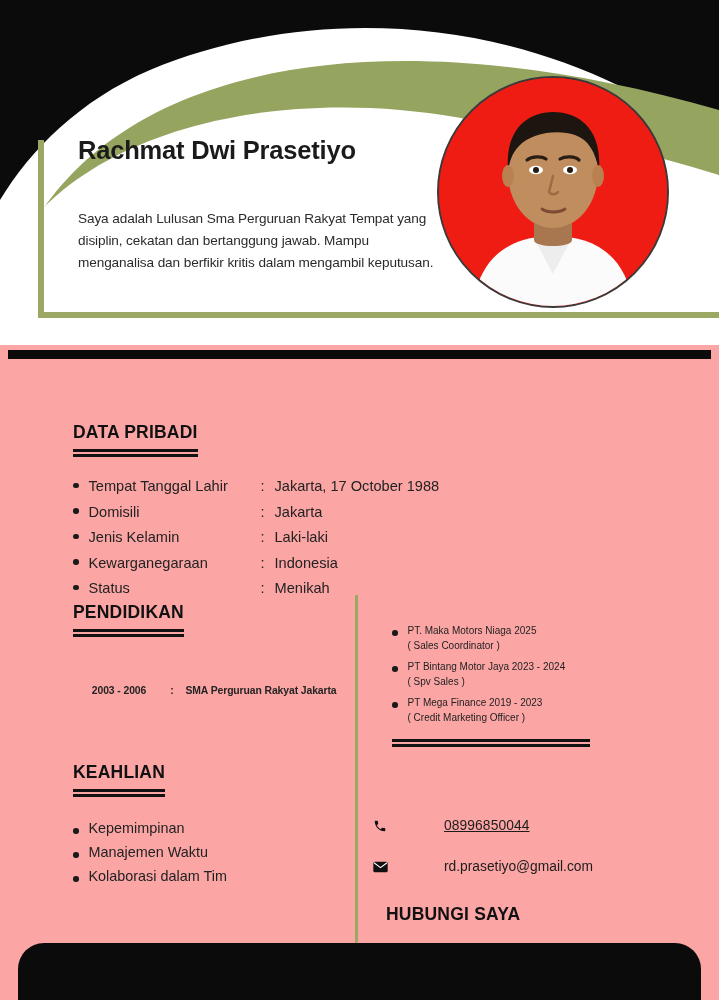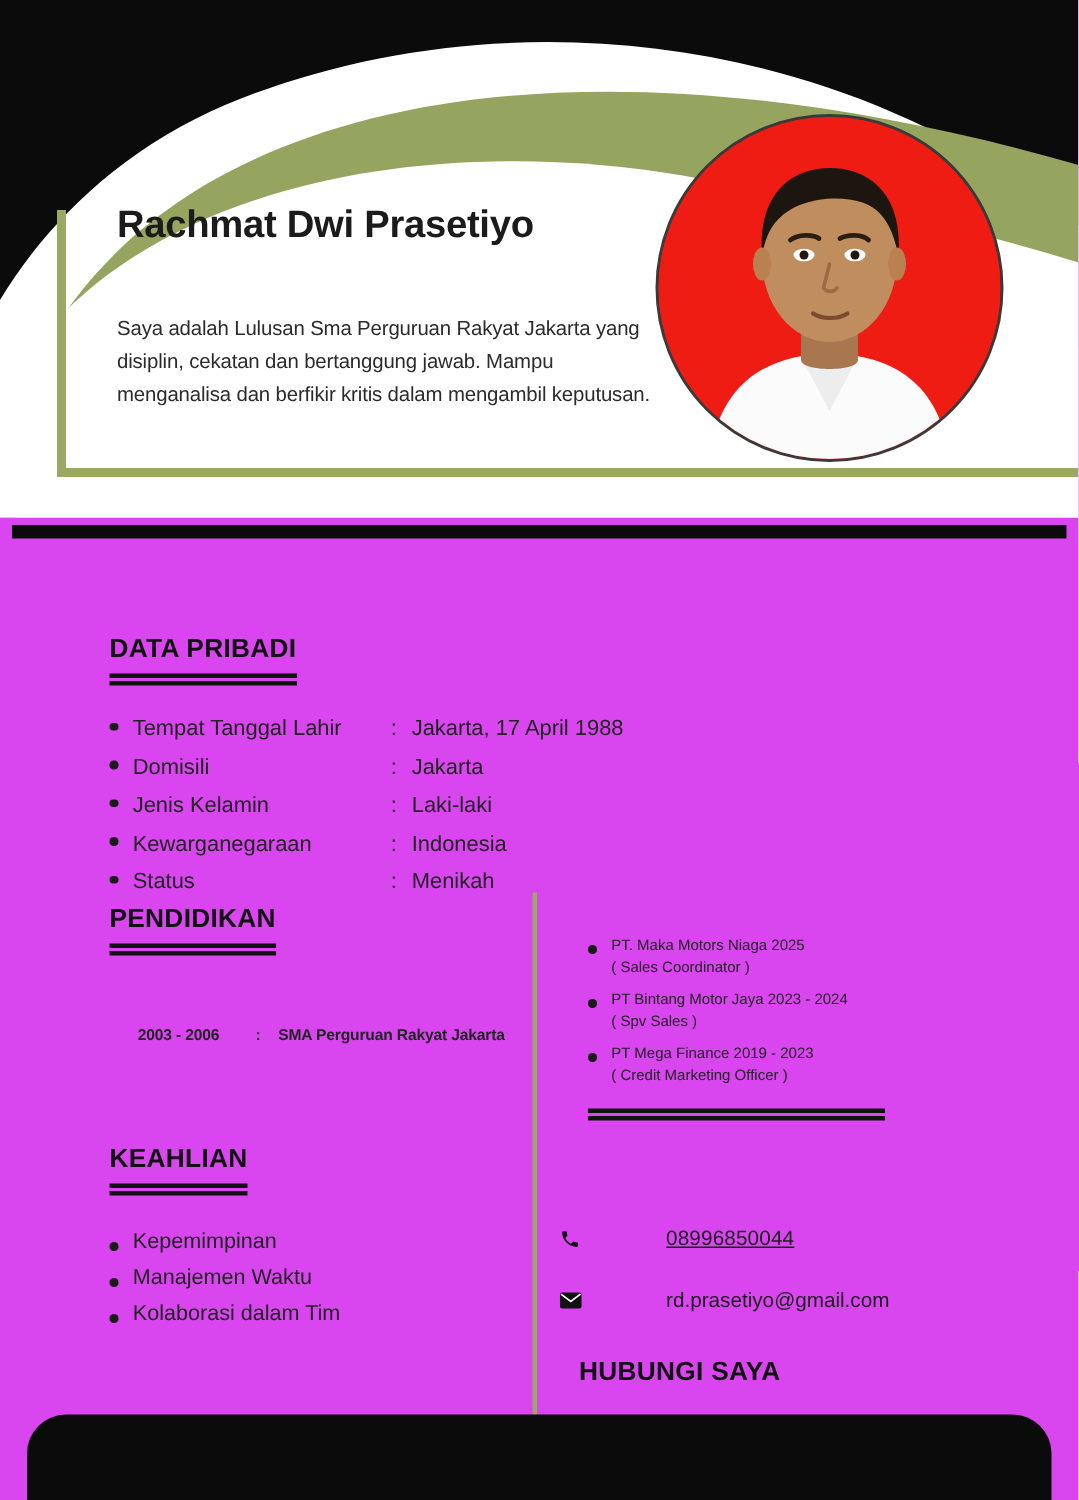--- a/index.html
+++ b/index.html
@@ -8,21 +8,21 @@
     background: #ffffff;
   }
   body {
     font-family: "Liberation Sans", sans-serif;
   }
   #page {
     position: relative;
     width: 719px;
     height: 1000px;
     overflow: hidden;
-    background: #d946ef;
+    background: #fca5a5;
   }
 
   
   .header-banner {
     position: absolute;
     left: 0;
     top: 0;
     width: 719px;
     height: 345px;
     overflow: hidden;
@@ -289,21 +289,21 @@
 
       <path d="M30,230 C120,70 370,10 719,110 L719,175 C380,70 150,130 75,290 Z" fill="#95A45E"></path>
 
       <path d="M10,345 L10,250 C70,150 220,95 400,110 C530,121 640,170 719,232 L719,345 Z" fill="#ffffff"></path>
 
       <path d="M38,140 L38,318 L719,318 L719,312 L44,312 L44,140 Z" fill="#9aa863"></path>
     </svg>
 
     <div class="header-text">
       <h1 class="name-title">Rachmat Dwi Prasetiyo</h1>
-      <p class="summary">Saya adalah Lulusan Sma Perguruan Rakyat Jakarta yang disiplin, cekatan dan bertanggung jawab. Mampu menganalisa dan berfikir kritis dalam mengambil keputusan.</p>
+      <p class="summary">Saya adalah Lulusan Sma Perguruan Rakyat Tempat yang disiplin, cekatan dan bertanggung jawab. Mampu menganalisa dan berfikir kritis dalam mengambil keputusan.</p>
     </div>
 
     <div class="photo-wrap">
       <svg class="photo-svg" width="228" height="228" viewBox="0 0 228 228">
         <rect x="0" y="0" width="228" height="228" fill="#ee1c13"></rect>
 
         <path d="M34,228 C40,178 72,158 114,158 C156,158 188,178 194,228 Z" fill="#fbfbfb"></path>
         <path d="M96,162 L114,196 L132,162 L122,155 L106,155 Z" fill="#ededed"></path>
 
         <path d="M95,128 L95,162 C95,170 133,170 133,162 L133,128 Z" fill="#a8764f"></path>
@@ -339,21 +339,21 @@
     <section class="data-pribadi">
       <div class="heading-block">
         <h2 class="sec-heading">DATA PRIBADI</h2>
         <div class="dbl-rule"></div>
       </div>
       <ul class="dp-list">
         <li class="dp-row">
           <span class="bullet"></span>
           <span class="dp-label">Tempat Tanggal Lahir</span>
           <span class="dp-colon">:</span>
-          <span class="dp-value">Jakarta, 17 April 1988</span>
+          <span class="dp-value">Jakarta, 17 October 1988</span>
         </li>
         <li class="dp-row">
           <span class="bullet"></span>
           <span class="dp-label">Domisili</span>
           <span class="dp-colon">:</span>
           <span class="dp-value">Jakarta</span>
         </li>
         <li class="dp-row">
           <span class="bullet"></span>
           <span class="dp-label">Jenis Kelamin</span>

